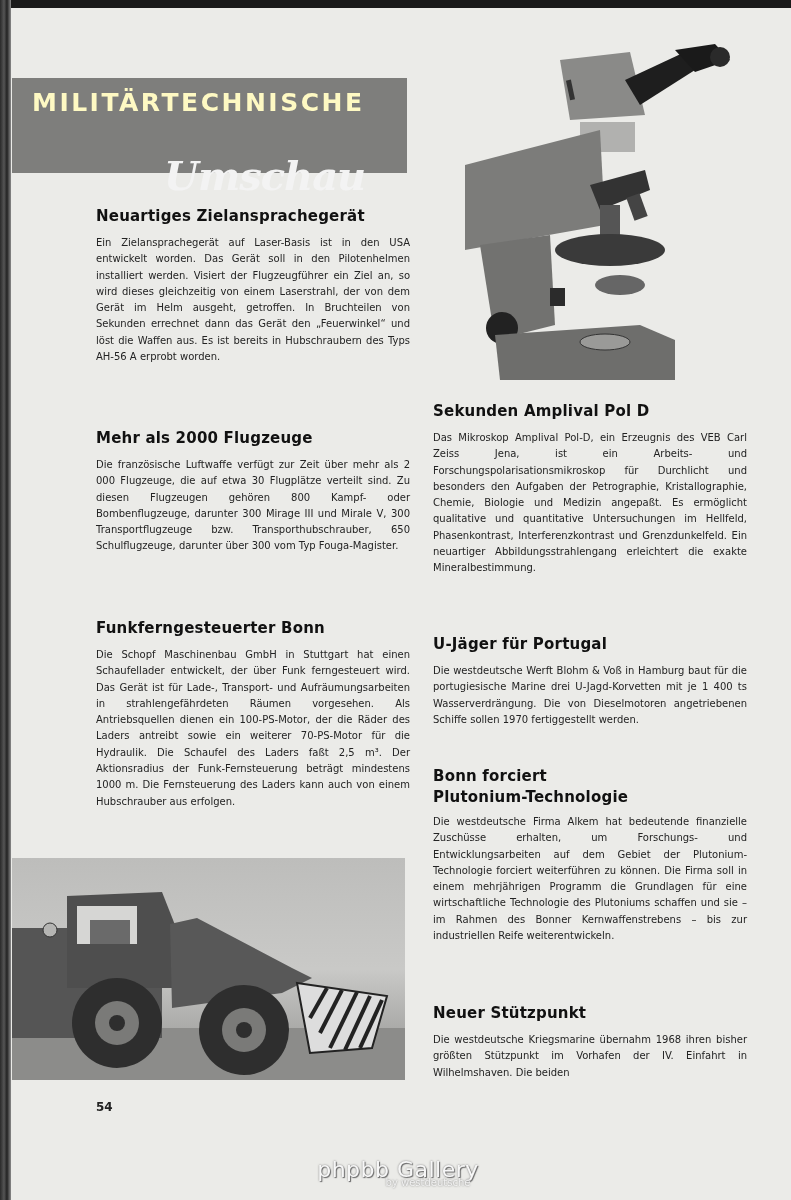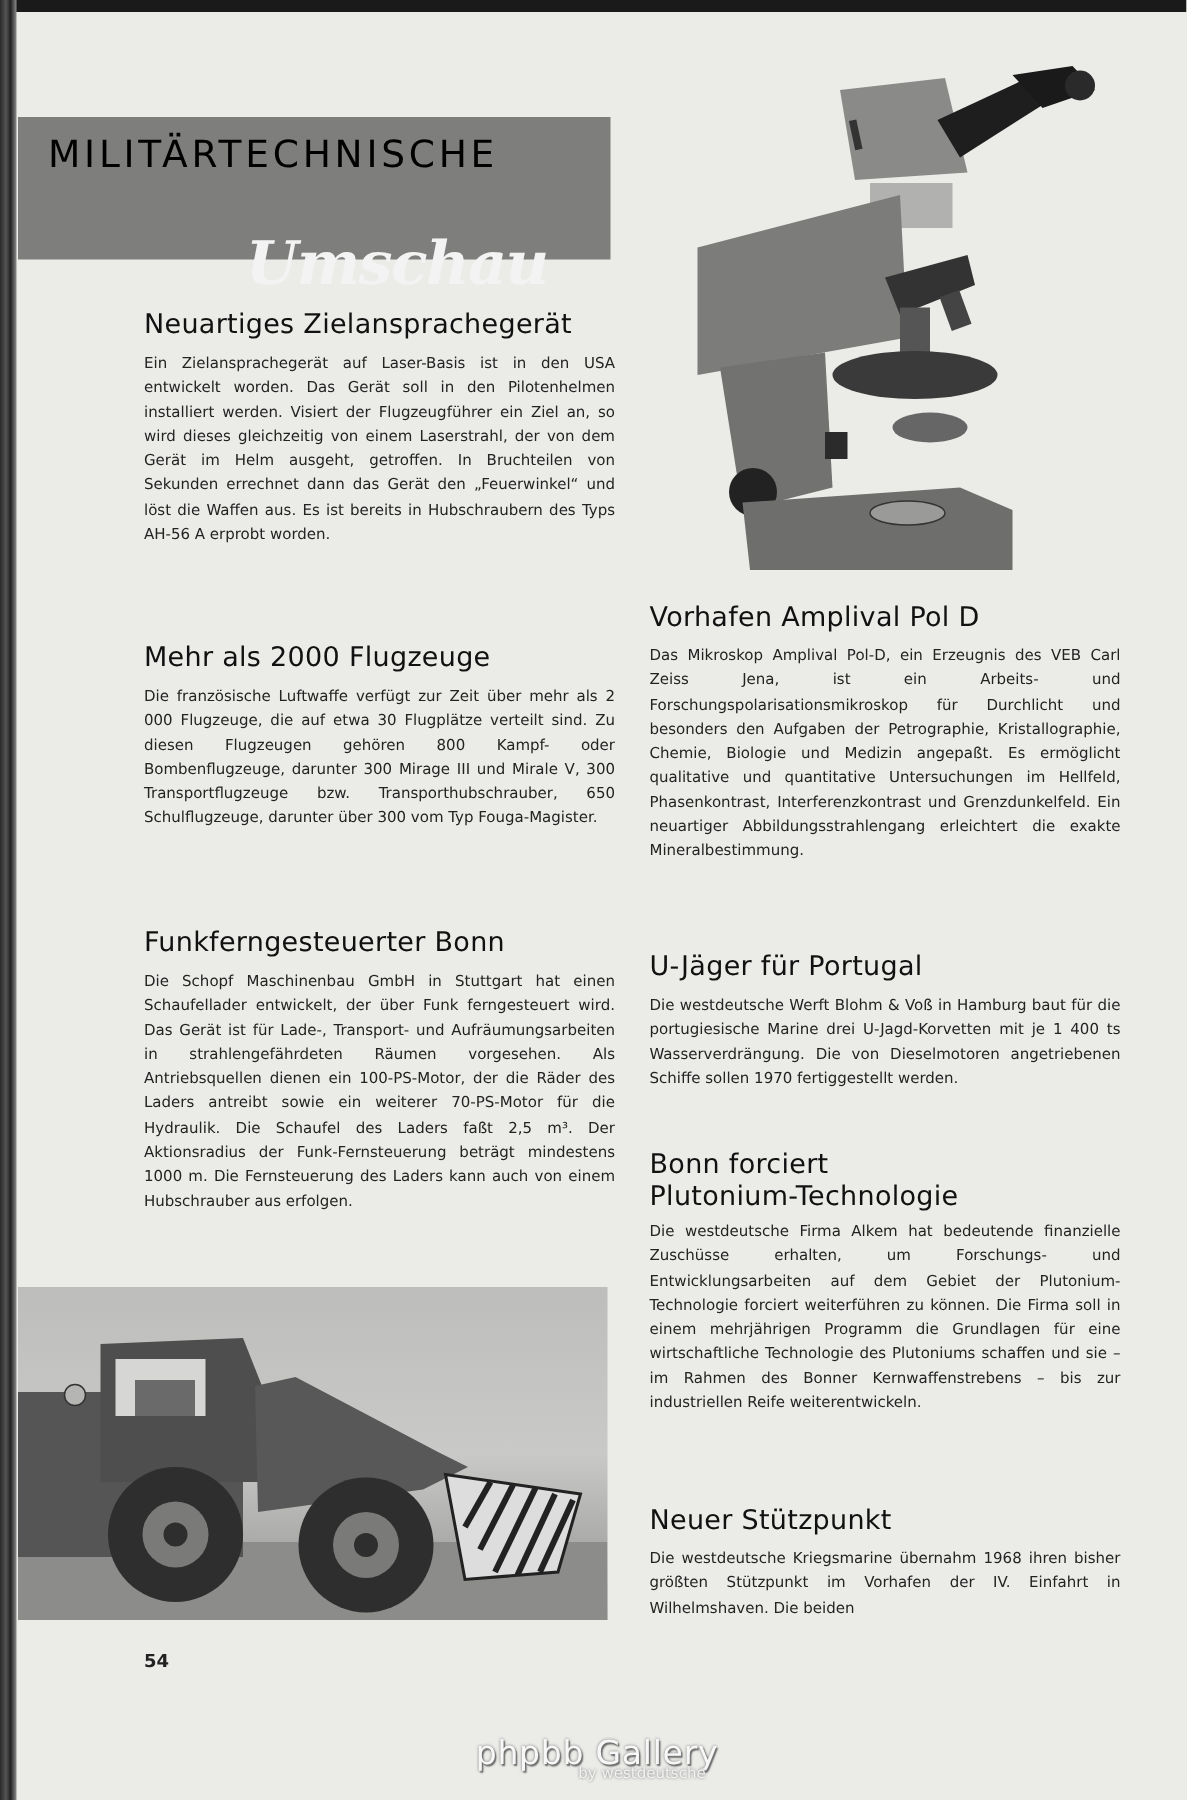--- a/index.html
+++ b/index.html
@@ -11,27 +11,27 @@
   }
   .top-bar { position:absolute; left:0; top:0; width:791px; height:8px; background:#1a1a1a; }
   .spine { position:absolute; left:0; top:0; width:11px; height:1200px;
     background:linear-gradient(to right,#2a2a2a 0,#555 4px,#222 7px,#8a8a8a 11px); }
   .page { position:absolute; left:11px; top:8px; width:780px; height:1192px;
     background:#ebebe8; }
 
   
   .banner { position:absolute; left:12px; top:78px; width:395px; height:95px; background:#7e7e7c; }
   .banner-line1 { position:absolute; left:20px; top:10px; font-family:"DejaVu Sans", sans-serif;
-    font-size:25px; letter-spacing:2.5px; color:#000000; font-weight:normal; }
+    font-size:25px; letter-spacing:2.5px; color:#fef9c3; font-weight:bold; }
   .banner-line2 { position:absolute; left:152px; top:38px; font-family:"DejaVu Serif", serif;
     font-style:italic; font-weight:bold; font-size:40px; color:#f3f3f3; letter-spacing:-1px;margin-top:36px; }
 
   .article { position:absolute; }
-  .article h2 { margin:0 0 8px 0; font-family:"DejaVu Sans", sans-serif; font-weight:normal;
-    font-size:18px; color:#111; letter-spacing:0.2px; line-height:21px; }
+  .article h2 { margin:0 0 8px 0; font-family:"DejaVu Sans", sans-serif; font-weight:bold;
+    font-size:15px; color:#111; letter-spacing:0.2px; line-height:21px; }
   .article p { margin:0; font-size:10px; line-height:16.3px; text-align:justify; color:#232323; }
 
   .col-left { left:96px; width:314px; }
   .col-right { left:433px; width:314px; }
 
   
   .microscope { position:absolute; left:450px; top:40px; width:300px; height:345px; }
   
   .loader-photo { position:absolute; left:12px; top:858px; width:393px; height:222px;
     background:linear-gradient(to bottom,#bdbdbb 0%,#c9c9c7 50%,#a9a9a7 78%,#8d8d8b 100%); overflow:hidden; }
@@ -111,21 +111,21 @@
     <ellipse cx="160" cy="210" rx="55" ry="16" fill="#3a3a3a"></ellipse>
     <ellipse cx="170" cy="245" rx="25" ry="10" fill="#666"></ellipse>
     <rect x="100" y="248" width="15" height="18" fill="#2b2b2b"></rect>
     <circle cx="52" cy="288" r="16" fill="#222"></circle>
     <path d="M45 295 L190 285 L225 300 L225 340 L50 340 Z" fill="#6e6e6c"></path>
     <ellipse cx="155" cy="302" rx="25" ry="8" fill="#9a9a98" stroke="#333"></ellipse>
   </svg>
 </div>
 
 <div class="article col-right" style="top:401px;">
-  <h2>Vorhafen Amplival Pol D</h2>
+  <h2>Sekunden Amplival Pol D</h2>
   <p>Das Mikroskop Amplival Pol-D, ein Erzeugnis des VEB Carl Zeiss Jena, ist ein Arbeits- und Forschungspolarisationsmikroskop für Durchlicht und besonders den Aufgaben der Petrographie, Kristallographie, Chemie, Biologie und Medizin angepaßt. Es ermöglicht qualitative und quantitative Untersuchungen im Hellfeld, Phasenkontrast, Interferenzkontrast und Grenzdunkelfeld. Ein neuartiger Abbildungsstrahlengang erleichtert die exakte Mineralbestimmung.</p>
 </div>
 
 <div class="article col-right" style="top:634px;">
   <h2>U-Jäger für Portugal</h2>
   <p>Die westdeutsche Werft Blohm &amp; Voß in Hamburg baut für die portugiesische Marine drei U-Jagd-Korvetten mit je 1 400 ts Wasserverdrängung. Die von Dieselmotoren angetriebenen Schiffe sollen 1970 fertiggestellt werden.</p>
 </div>
 
 <div class="article col-right" style="top:766px;">
   <h2 style="margin-bottom:6px;">

